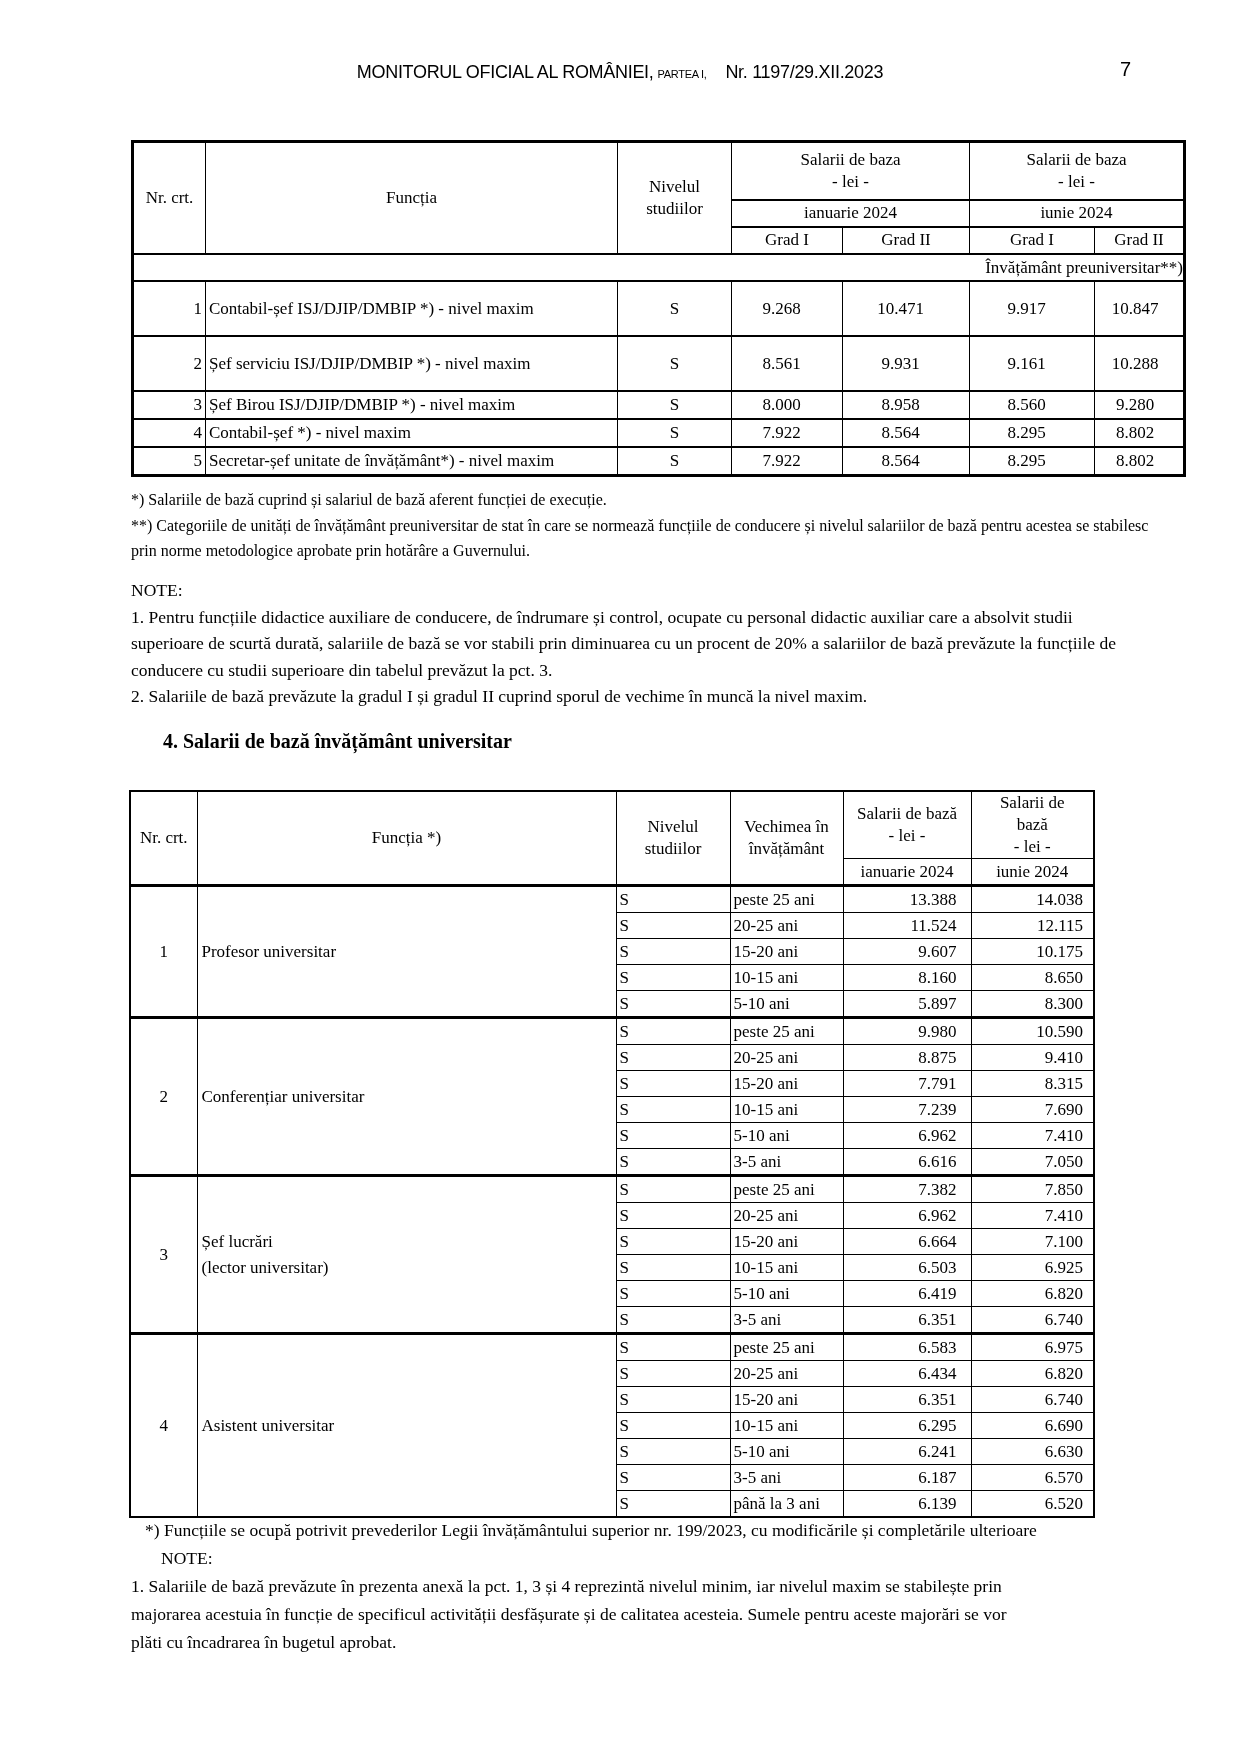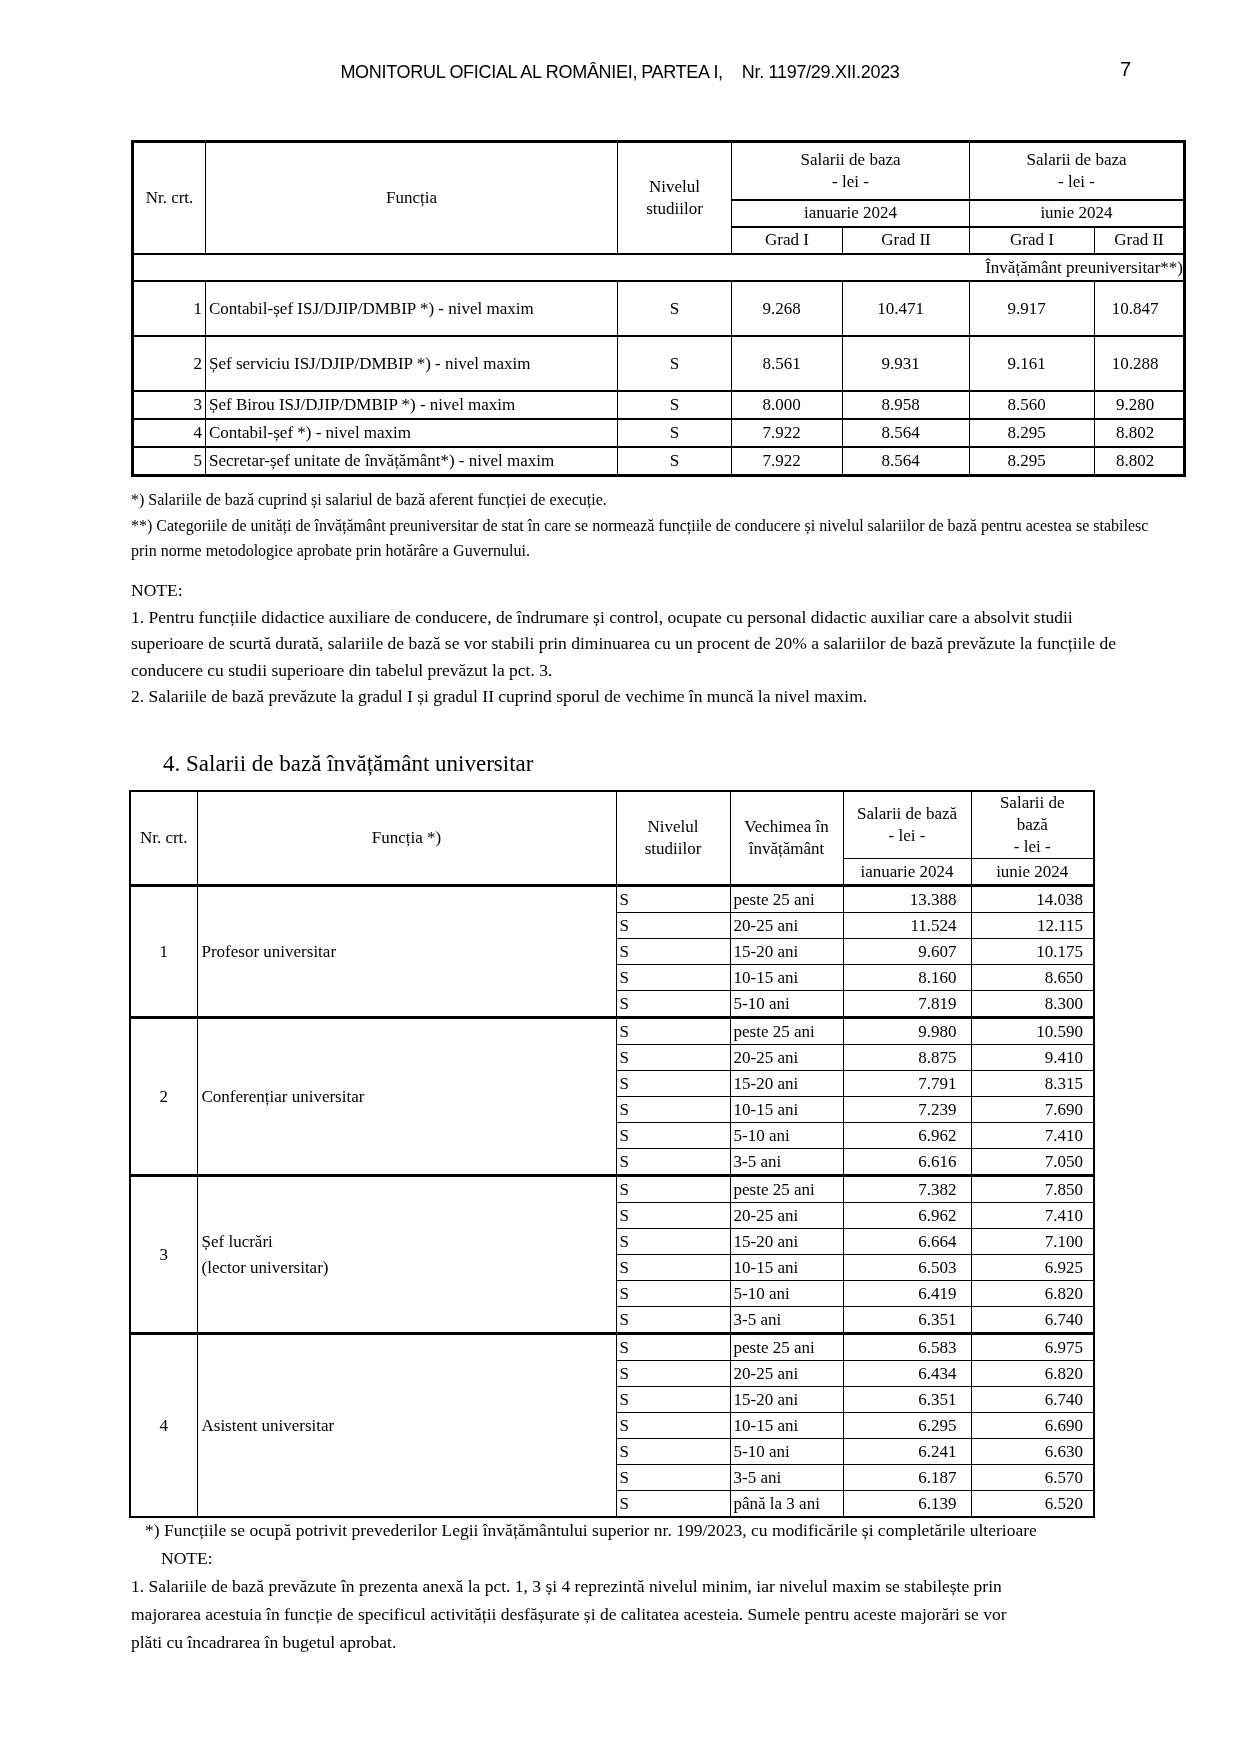--- a/index.html
+++ b/index.html
@@ -2,21 +2,21 @@
 <html><head>
 <meta charset="utf-8">
 <style>
   html,body{margin:0;padding:0;background:#fff;}
   .page{position:relative;width:1240px;height:1755px;background:#ffffff;color:#000;
         font-family:"Liberation Serif",serif;overflow:hidden;}
 
   
   .doc-header{position:absolute;top:62px;left:0;width:1240px;text-align:center;
               font-family:"Liberation Sans",sans-serif;font-size:18px;letter-spacing:-0.3px;}
-  .doc-header .part{font-size:18px;margin:0 19px 0 4px;}
+  .doc-header .part{font-size:11px;margin:0 19px 0 4px;}
   .page-num{position:absolute;top:58px;left:1120px;font-family:"Liberation Sans",sans-serif;font-size:20px;}
 
   
   table{border-collapse:collapse;table-layout:fixed;}
   th,td{border:1px solid #000;font-weight:normal;font-size:17px;padding:0;overflow:hidden;
         vertical-align:middle;}
   thead th{text-align:center;white-space:pre-line;line-height:1.3;}
 
   .t1{position:absolute;top:140px;left:131px;width:1052px;border:3px solid #000;}
   .t1 th,.t1 td{border-width:2px 1px;}
@@ -40,21 +40,21 @@
   .t2 td.niv{text-align:left;padding-left:3px;}
   .t2 td.vech{text-align:left;padding-left:3px;}
   .t2 td.val{text-align:right;margin-top:48px;}
   .t2 td.v-ian{padding-right:14px;}
   .t2 td.v-iun{padding-right:10px;}
   .t2 tr.grp td{border-top-width:3px;}
 
   
   .fn1{position:absolute;left:131px;top:487px;width:1022px;font-size:16px;line-height:25.5px;}
   .note1{position:absolute;left:131px;top:577px;width:1004px;font-size:17.5px;line-height:26.5px;}
-  .t2-title{position:absolute;left:163px;top:751px;font-size:23px;font-weight:normal;}
+  .t2-title{position:absolute;left:163px;top:730px;font-size:20px;font-weight:bold;}
   .fn2{position:absolute;left:131px;top:1510px;width:1014px;font-size:17.5px;line-height:28px;margin-top:6px;}
   .fn2 .fnote{padding-left:14px;}
   .fn2 .nlabel{padding-left:30px;}
   .fn2 .n1{max-width:908px;}
 </style>
 </head>
 <body>
 
 <div class="page">
 
@@ -211,21 +211,21 @@
         </tr>
         <tr>
           <td class="niv">S</td>
           <td class="vech">10-15 ani</td>
           <td class="val v-ian">8.160</td>
           <td class="val v-iun">8.650</td>
         </tr>
         <tr>
           <td class="niv">S</td>
           <td class="vech">5-10 ani</td>
-          <td class="val v-ian">7.819</td>
+          <td class="val v-ian">5.897</td>
           <td class="val v-iun">8.300</td>
         </tr>
         <tr class="grp">
           <td class="num" rowspan="6">2</td>
           <td class="fn" rowspan="6">Conferențiar universitar</td>
           <td class="niv">S</td>
           <td class="vech">peste 25 ani</td>
           <td class="val v-ian">9.980</td>
           <td class="val v-iun">10.590</td>
         </tr>

